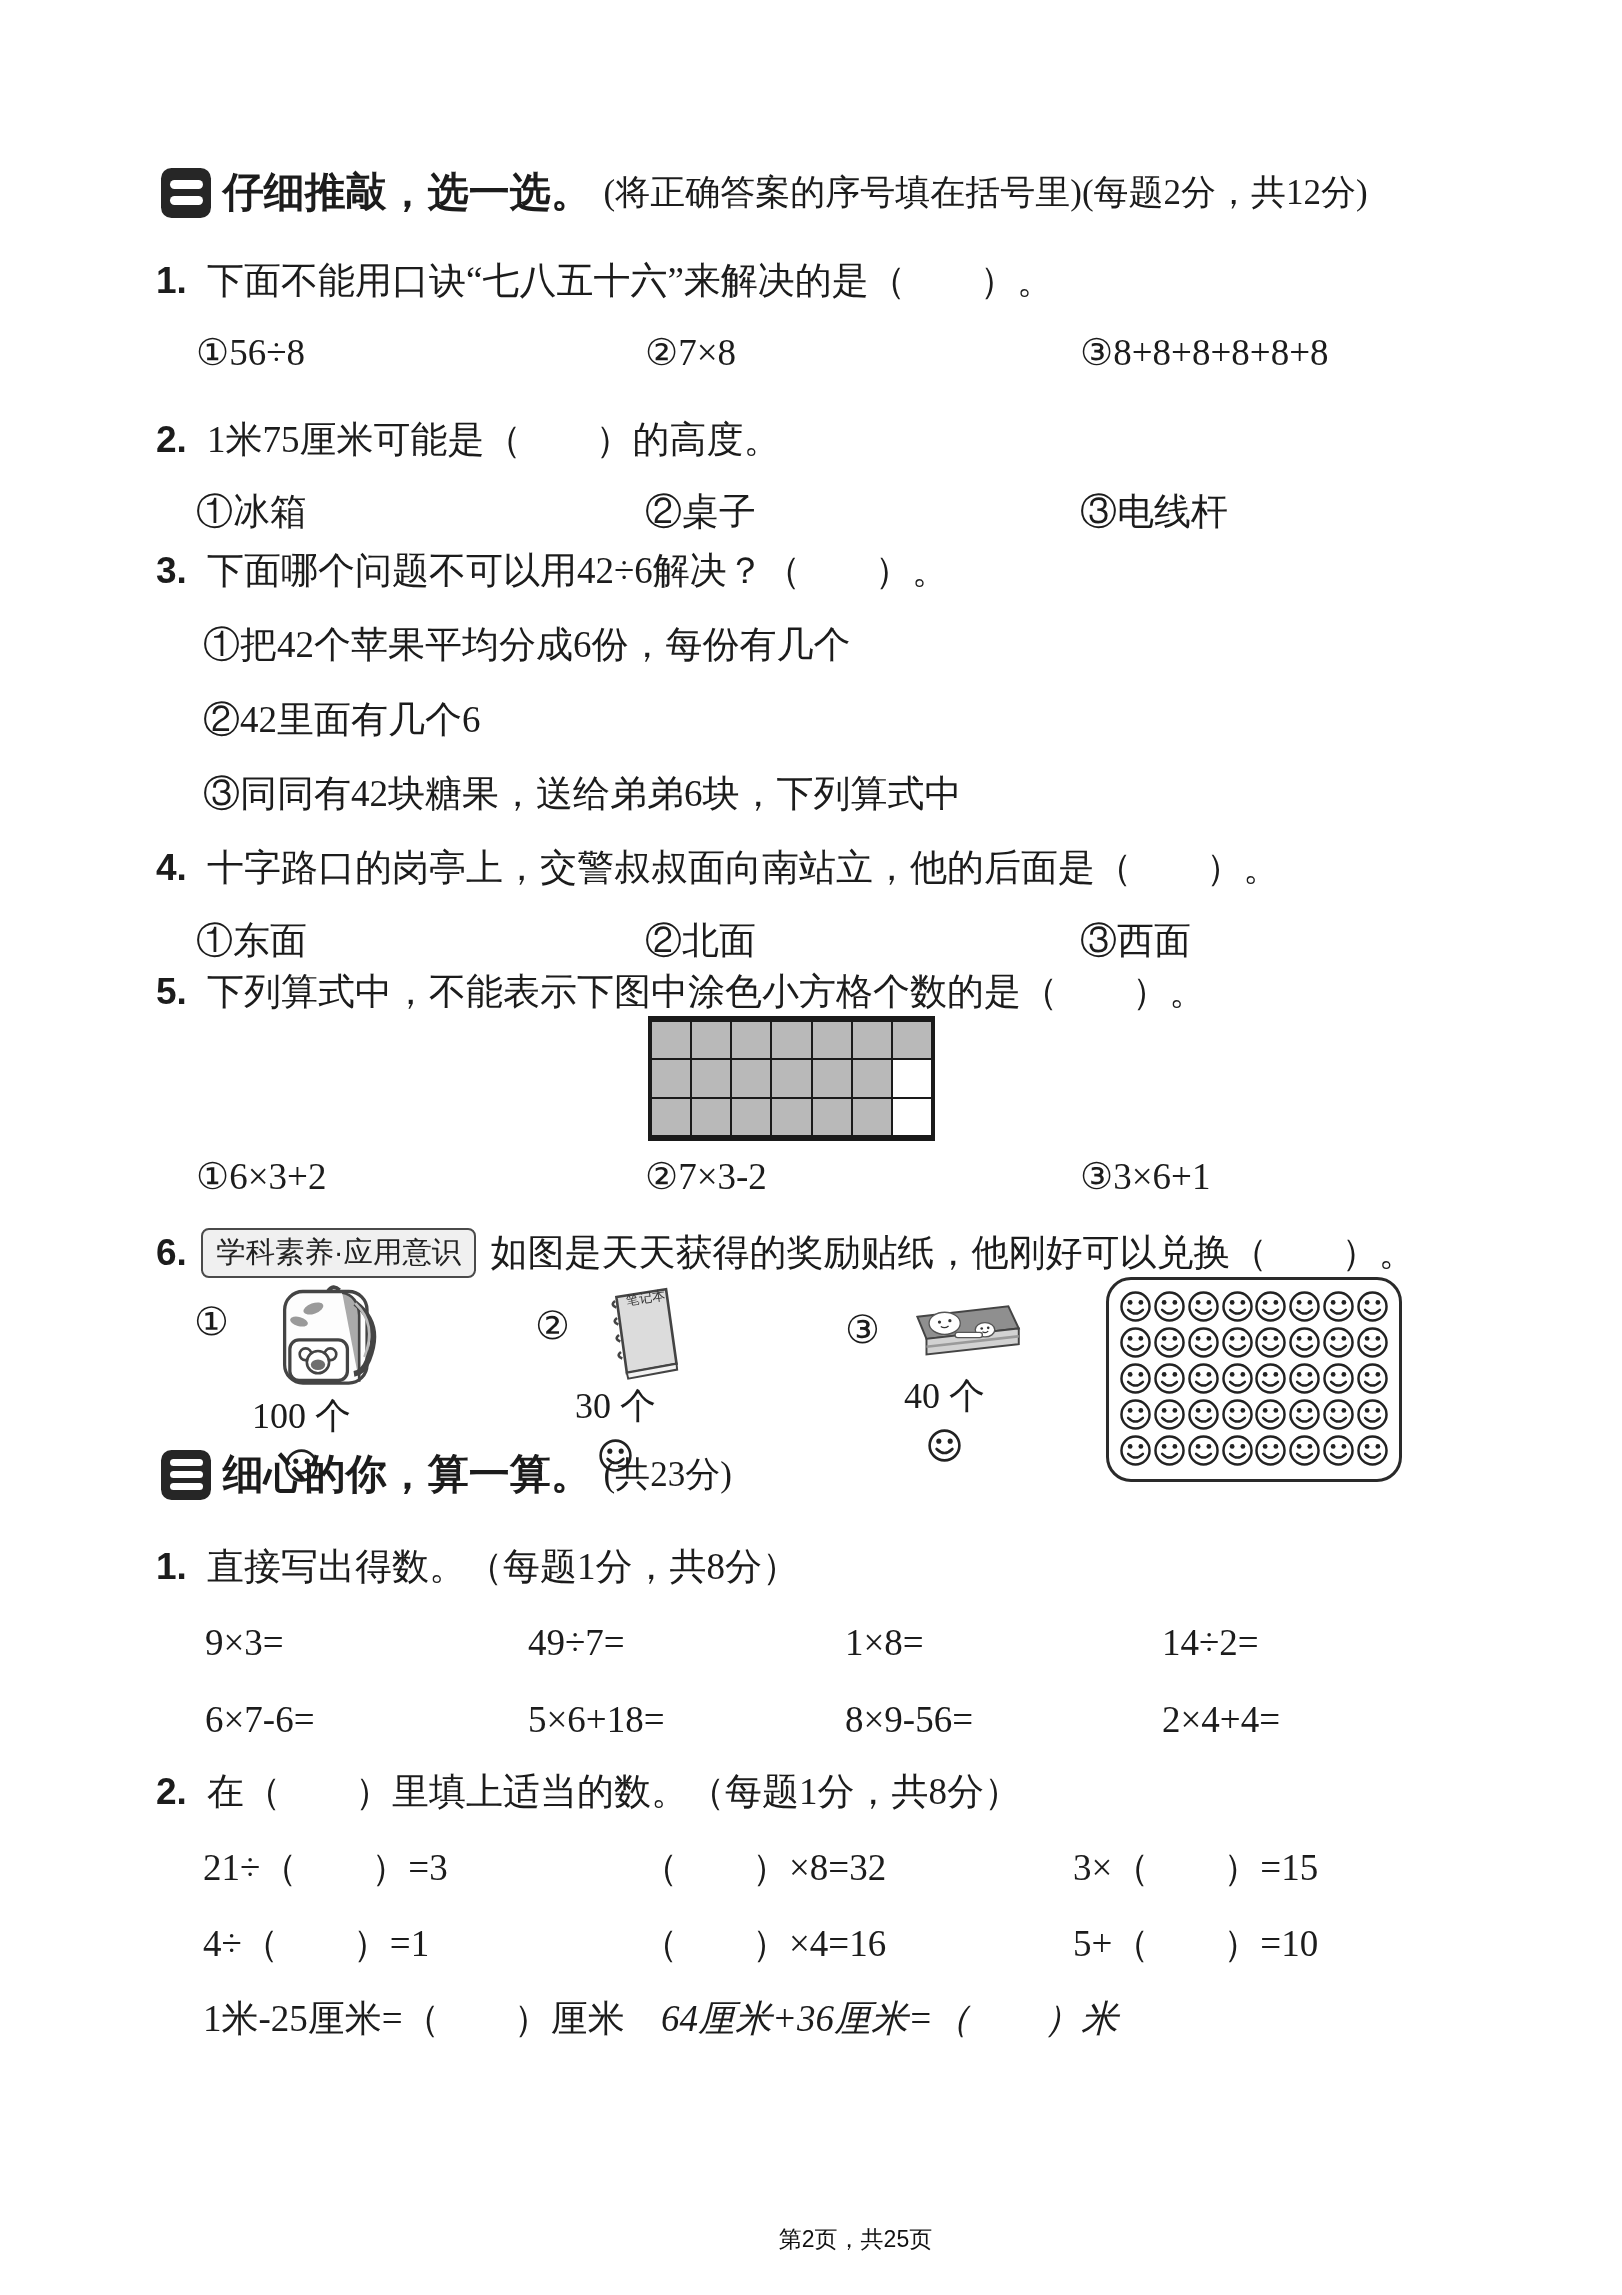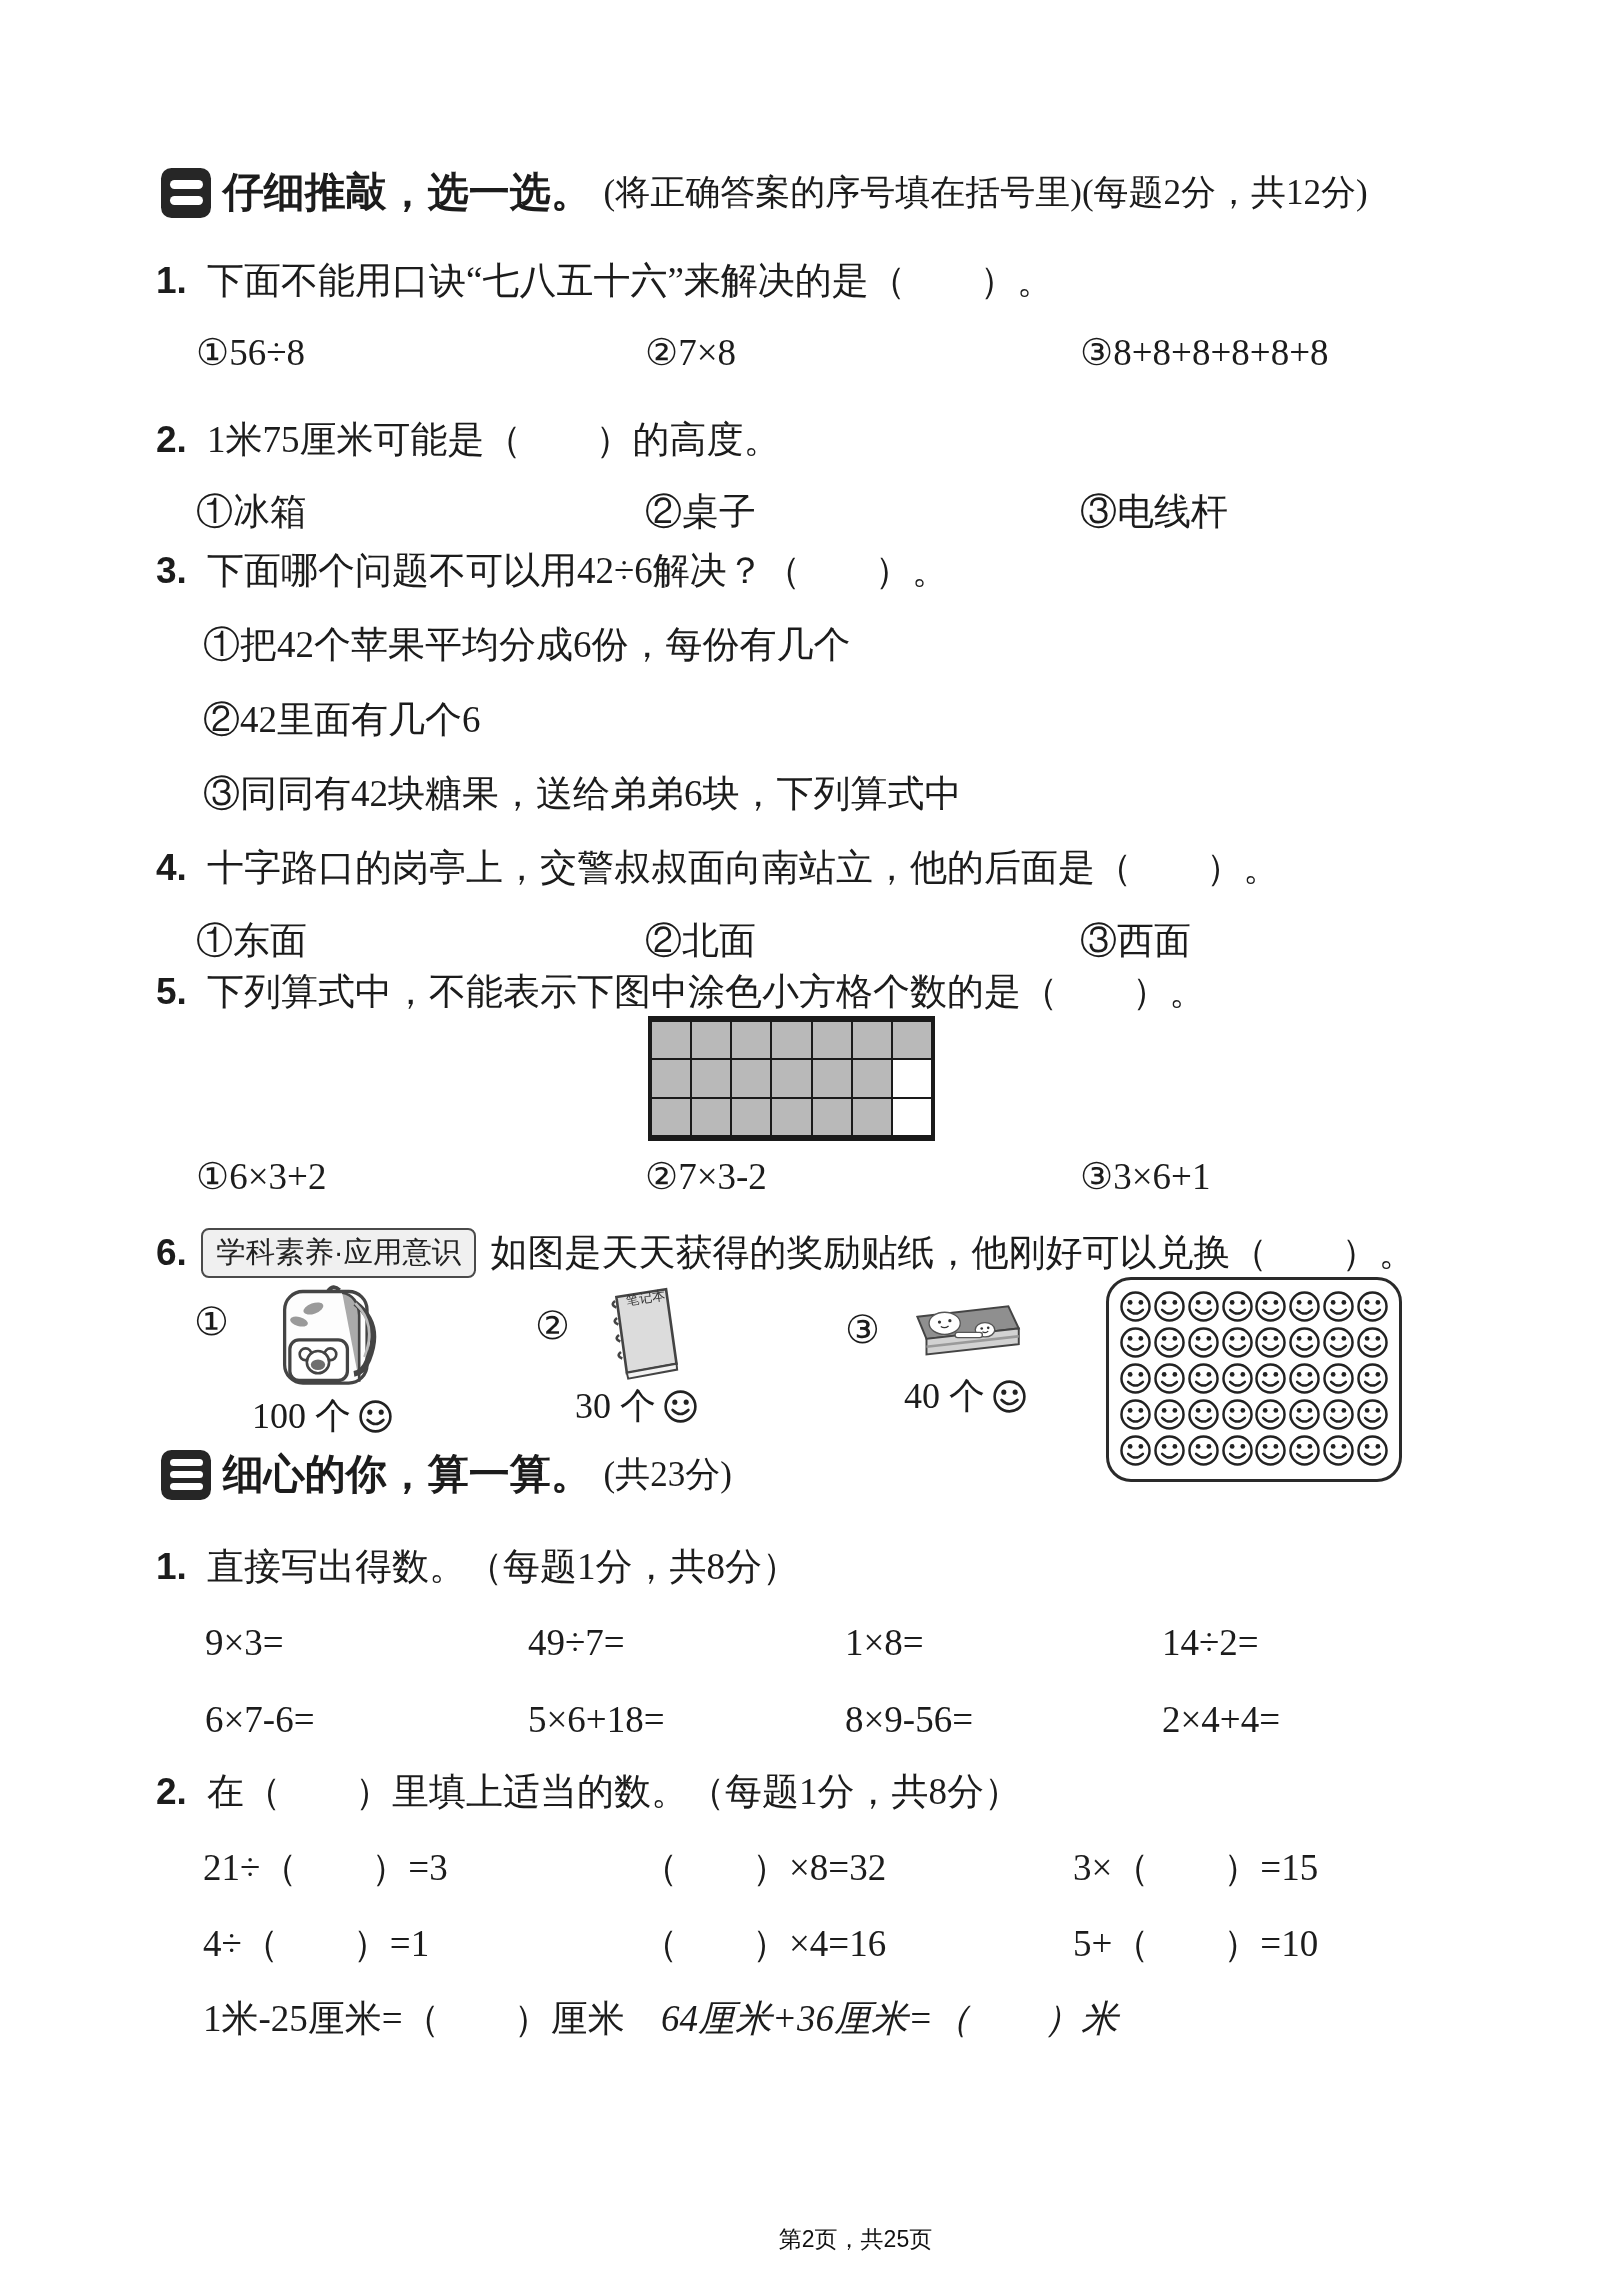--- a/index.html
+++ b/index.html
@@ -20,21 +20,21 @@
          padding:2.6px 13px 3.9px 13px;font-family:"Liberation Sans","DejaVu Sans",sans-serif;
          font-weight:400;font-size:29.4px;color:#222;}
   .q6row{display:flex;align-items:center;gap:14.4px;}
   .mark{font-size:39px;}
   .shade-grid{position:absolute;display:grid;border:3.3px solid #1a1a1a;border-top-width:5.2px;border-bottom-width:5.2px;}
   .shade-grid .cell{border:1.3px solid #1a1a1a;}
   .cell.shaded{background:#b9b9b9;}
   .cell.white{background:#ffffff;}
   .sticker-card{position:absolute;border:3.3px solid #2a2a2a;border-radius:25px;background:#fff;
                 display:grid;place-items:center;padding:9.2px;box-sizing:border-box;}
-  .label-row{display:flex;align-items:center;gap:6.5px;font-size:36px;}
+  .label-row{display:flex;align-items:center;gap:6.5px;font-size:36px;flex-direction:column;}
   .smiley-slot{display:inline-flex;align-items:center;}
   .footer{font-size:23px;font-family:"Liberation Sans","DejaVu Sans",sans-serif;color:#111;padding-left:44px;}
 </style>
 </head>
 <body>
 
 <div class="page">
 
   <div class="abs sec-head" style="left:145px;top:165px;">
     <div class="sec-icon">

